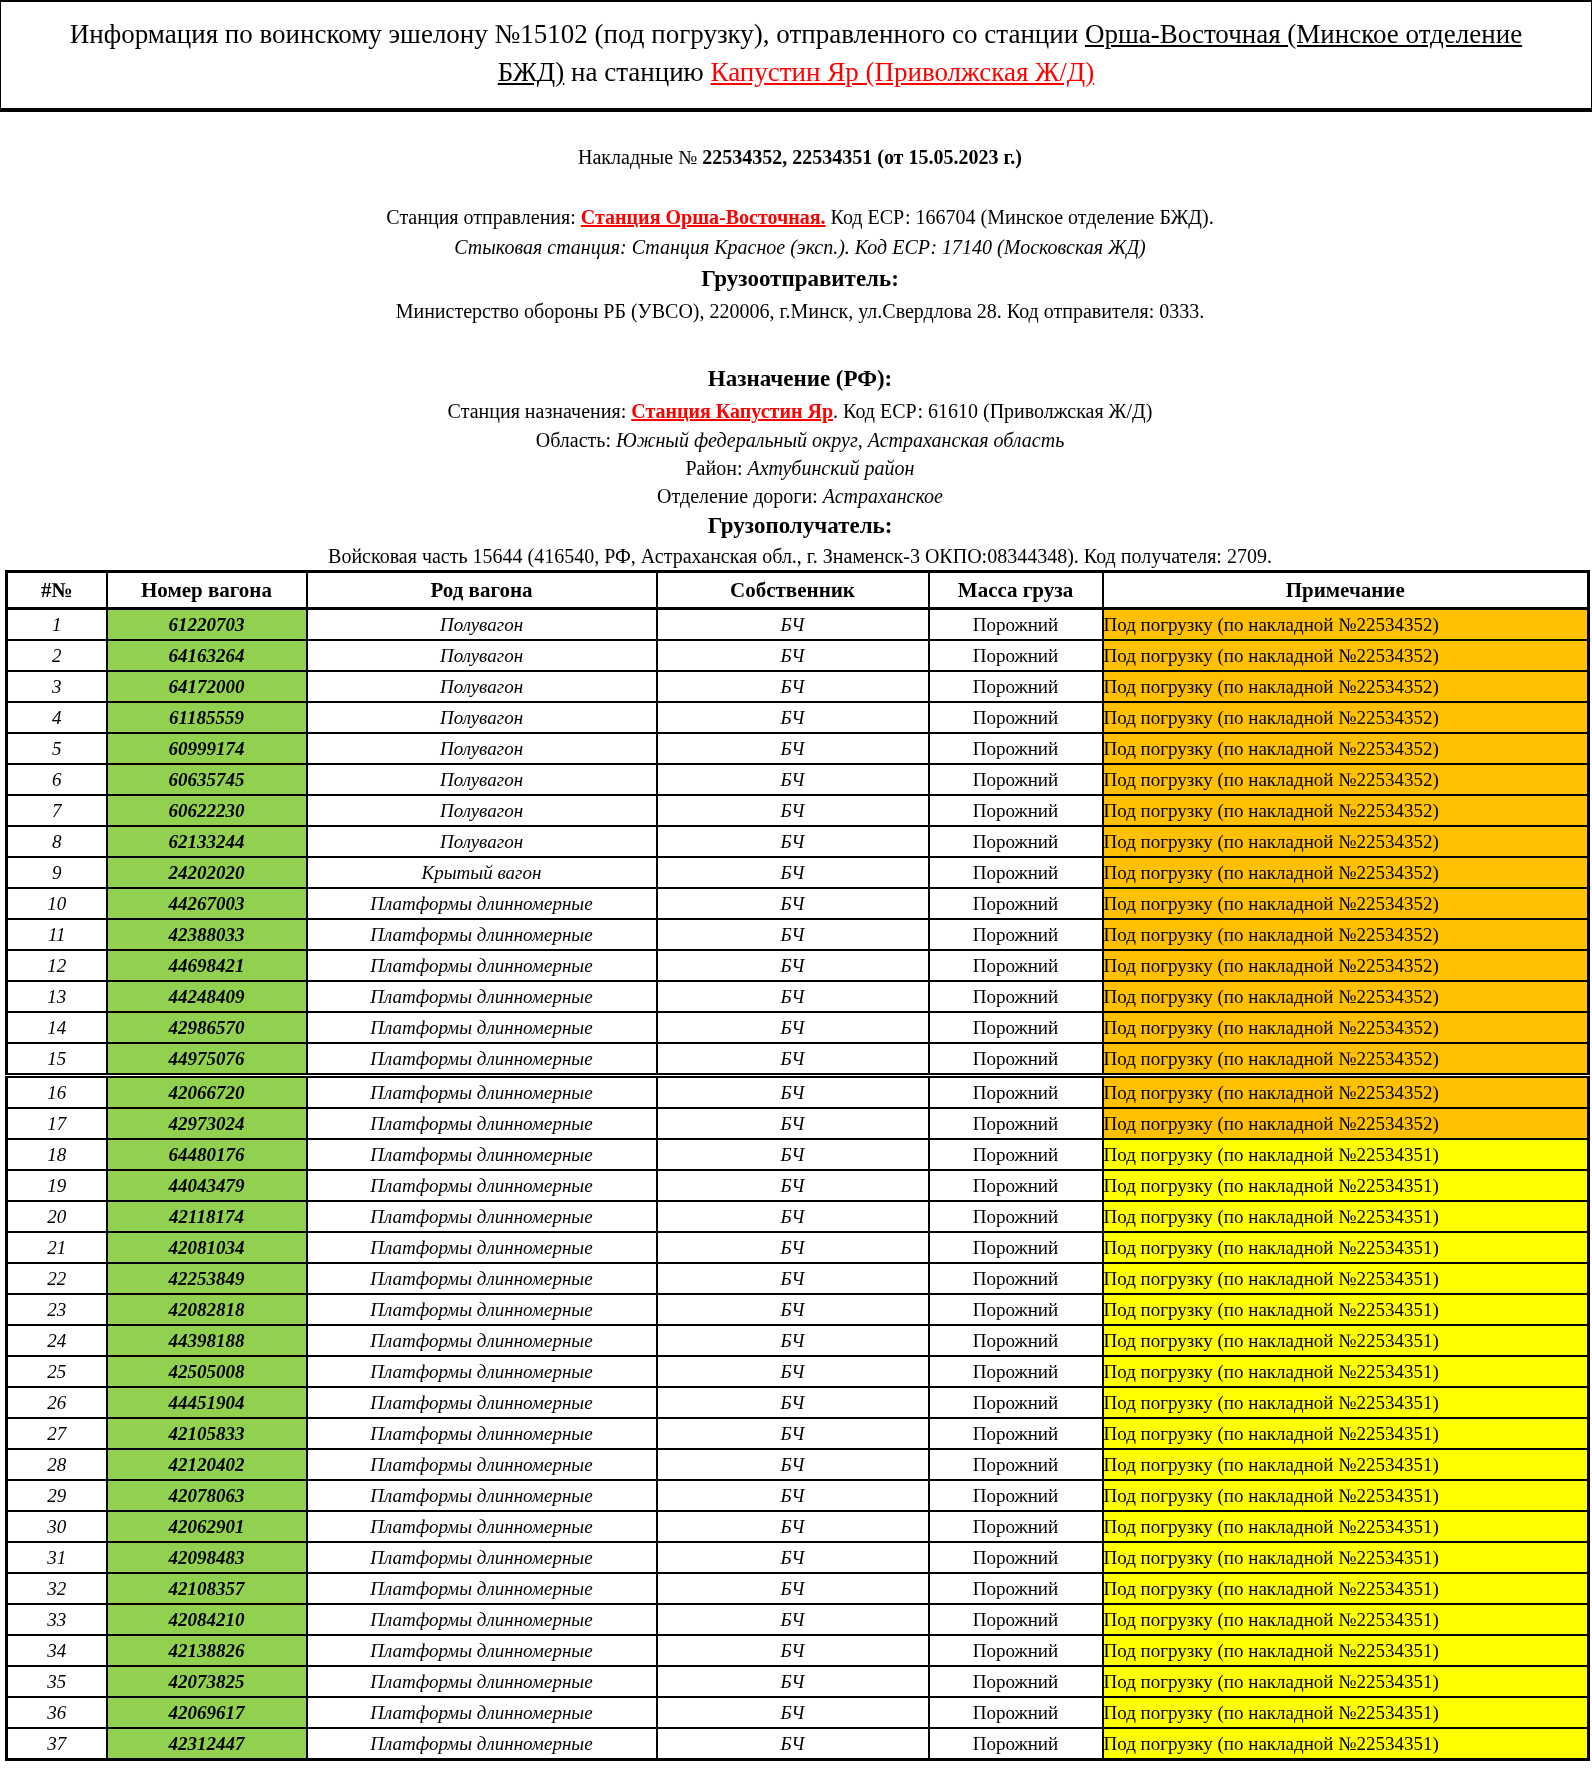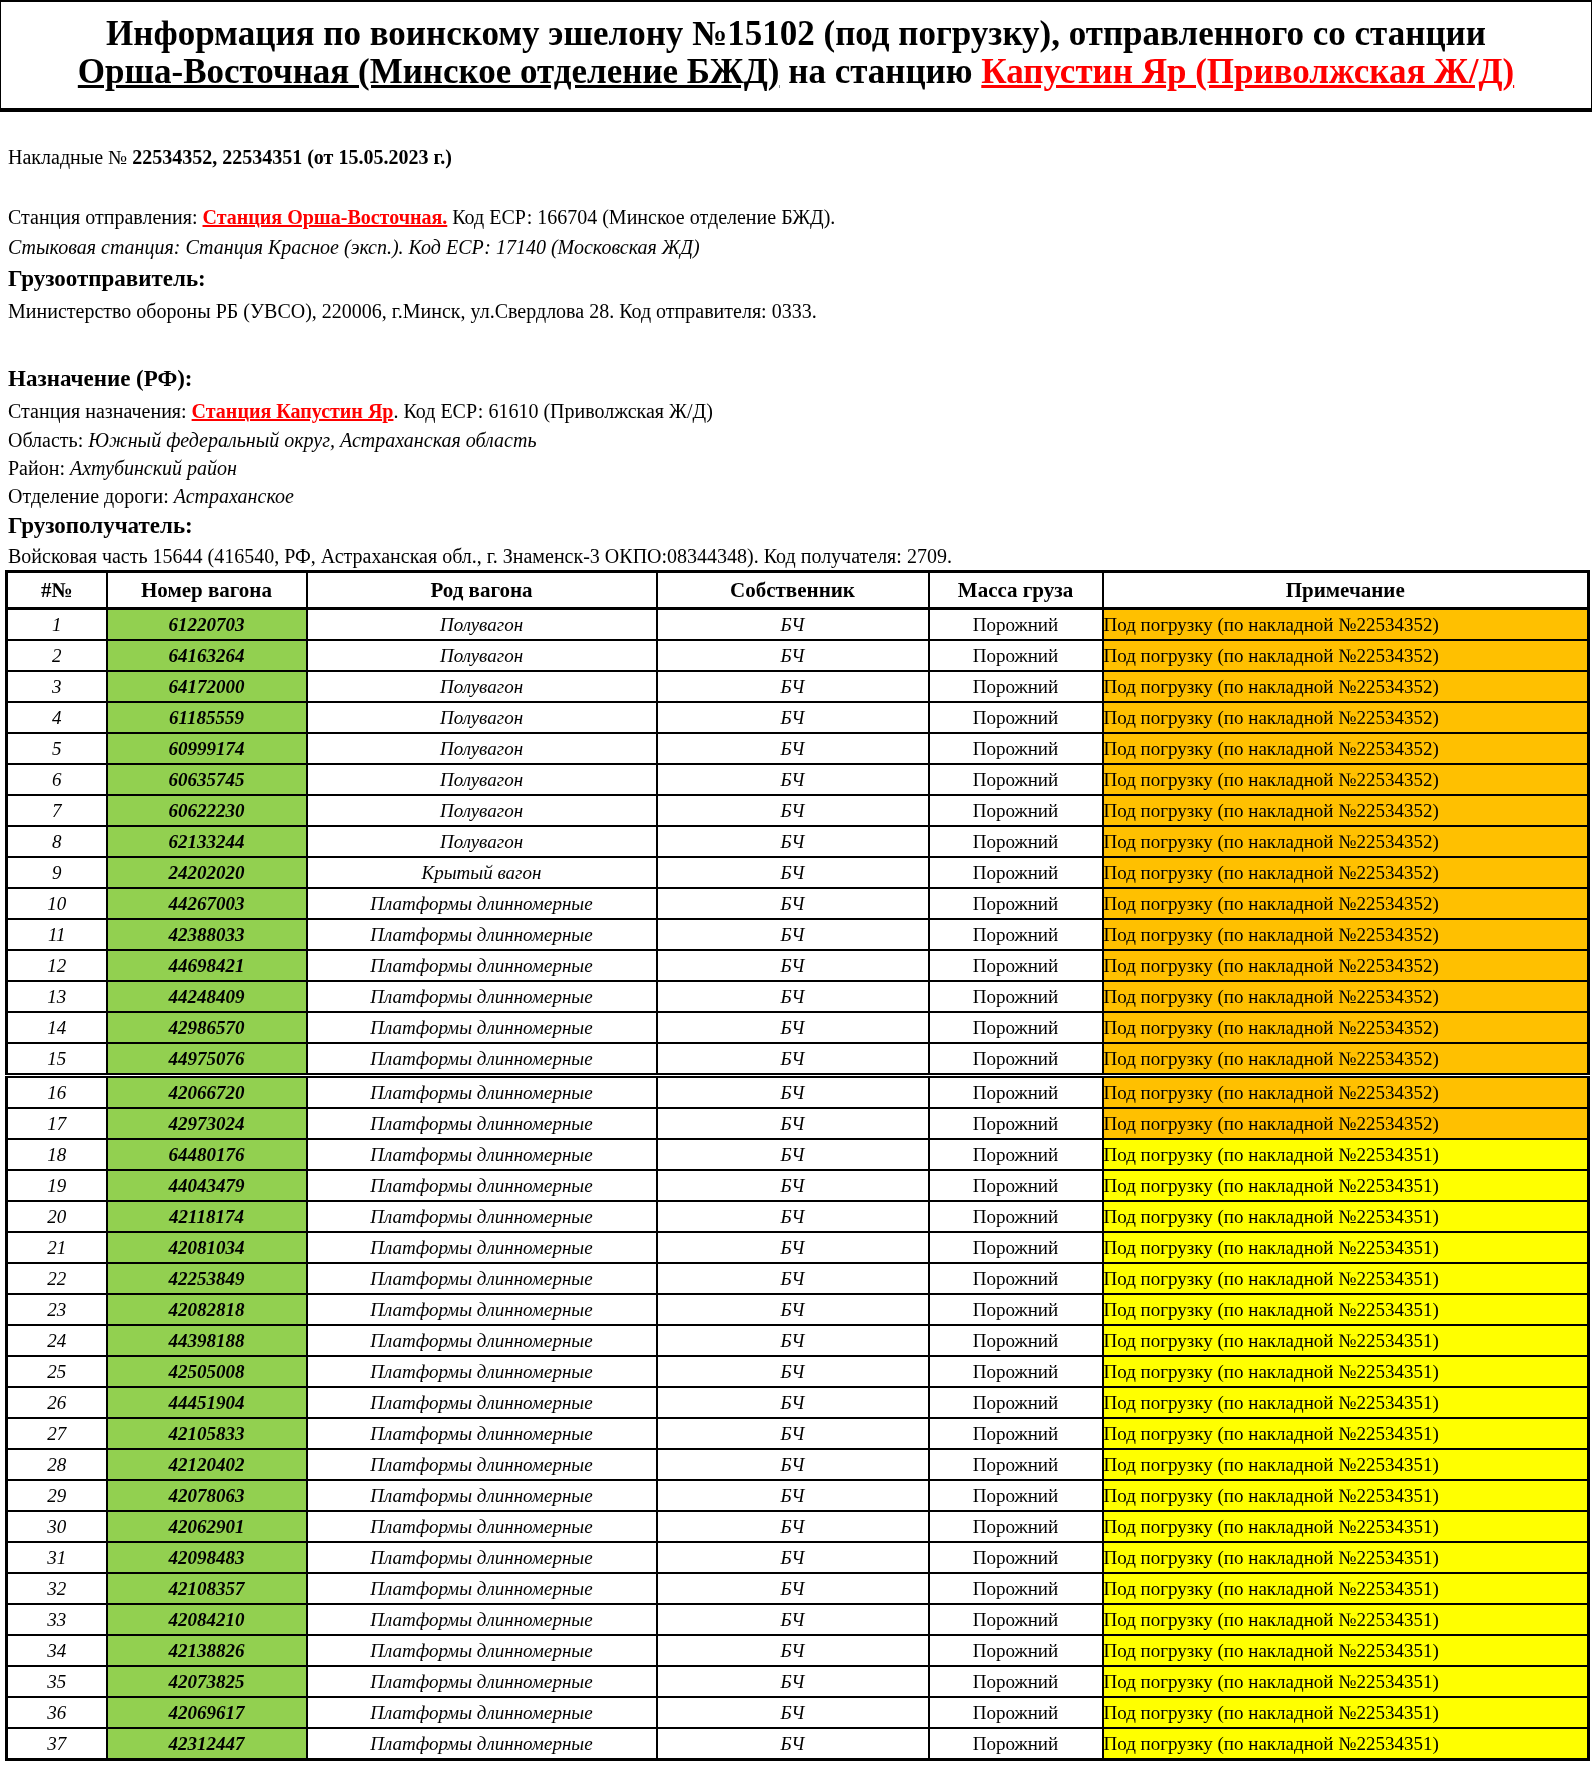--- a/index.html
+++ b/index.html
@@ -11,30 +11,30 @@
     font-family: "Liberation Serif", "DejaVu Serif", serif;
   }
   
   .title-box {
     border-top: 2px solid #000;
     border-left: 1px solid #000;
     border-right: 1px solid #000;
     border-bottom: 4px solid #000;
     padding: 13px 55px 17px 55px;
     text-align: center;
-    font-size: 35px;
-    font-weight: bold;
+    font-size: 27px;
+    font-weight: normal;
     line-height: 38px;
   }
   .u-black { text-decoration: underline; }
   .u-red   { color: var(--red, #FF0000); text-decoration: underline; }
   .red-b-u { color: var(--red, #FF0000); font-weight: bold; text-decoration: underline; }
 
   
-  .content { padding-left: 8px; }
+  .content { padding-left: 8px; text-align: center; }
   .content p { margin: 0; font-size: 20px; line-height: 30px; }
   .content p.tight { line-height: 28px; }
   .content h2 { margin: 0; font-size: 23px; line-height: 34px; font-weight: bold; }
   .content h2.h-small { line-height: 32px; }
   .waybills { margin-top: 30px !important; margin-bottom: 30px !important; }
   .gap-top { margin-top: 36px !important; }
   .italic { font-style: italic; }
   .bold { font-weight: bold; }
 
   

